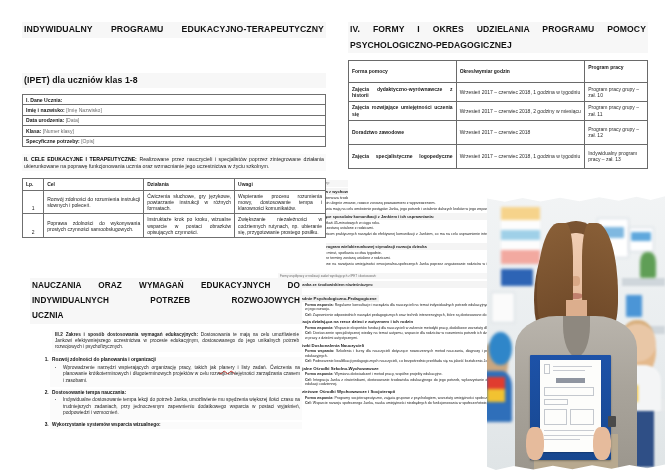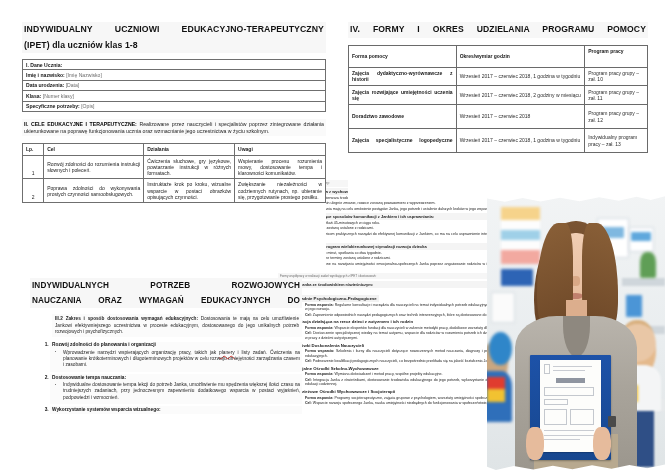--- a/index.html
+++ b/index.html
@@ -251,22 +251,22 @@
       linear-gradient(180deg,#efe8df,#e2d8cc);
   }
 </style>
 </head>
 <body>
 
 <div id="bg-photo-left"></div>
 
 <div class="sheet" id="doc-ipet">
 
-  <div class="h-title">INDYWIDUALNY   UCZNIOWI   EDUKACYJNO-TERAPEUTYCZNY</div>
-  <div class="h-title last" style="margin-bottom:6px;">(IPET) dla uczniów klas 1-8</div>
+  <div class="h-title">INDYWIDUALNY   PROGRAMU   EDUKACYJNO-TERAPEUTYCZNY</div>
+  <div class="h-title last" style="margin-bottom:6px;margin-top:35px;">(IPET) dla uczniów klas 1-8</div>
 
   <table class="box">
     <tbody>
         <tr>
       <td colspan="2" class="lbl">I. Dane Ucznia:</td>
     </tr>
     <tr>
       <td style="border-right:none;width:42%;"><span class="lbl">Imię i nazwisko:</span>
         <span class="ph">[Imię Nazwisko]</span></td>
       <td style="border-left:none;"></td>
@@ -312,22 +312,23 @@
       <td class="num">2</td>
       <td class="cel">Poprawa zdolności do wykonywania prostych czynności samoobsługowych.</td>
       <td class="cel">Instruktaże krok po kroku, wizualne wsparcie w postaci obrazków opisujących czynności.</td>
       <td>Zwiększanie niezależności w codziennych rutynach, np. ubieranie się, przygotowanie prostego posiłku.</td>
     </tr>
   </tbody>
     </table>
 </div>
 
 <div class="sheet" id="doc-zakres">
+  <div class="h-title">NAUCZANIA    ORAZ    WYMAGAŃ    EDUKACYJNYCH    DO</div>
   <div class="h-title">INDYWIDUALNYCH                POTRZEB                ROZWOJOWYCH</div>
-  <div class="h-title">NAUCZANIA    ORAZ    WYMAGAŃ    EDUKACYJNYCH    DO</div>
+  <div class="h-title last">UCZNIA</div>
 
   <div class="indentbox">
     <b>III.2 Zakres i sposób dostosowania wymagań edukacyjnych:</b>
     <span>Dostosowania te mają na celu umożliwienie Jankowi efektywniejszego uczestnictwa w procesie edukacyjnym, dostosowanego do jego unikalnych potrzeb rozwojowych i psychofizycznych.</span>
   </div>
 
   <ol class="outline">
     <li>
       <span>Rozwój zdolności do planowania i organizacji</span>
       <ul>
@@ -341,20 +342,21 @@
       </ul>
     </li>
     <li>
       <span>Wykorzystanie systemów wsparcia wizualnego:</span>
     </li>
   </ol>
 </div>
 
 <div class="sheet" id="doc-formy">
   <div class="h-title">IV.   FORMY   I   OKRES   UDZIELANIA   PROGRAMU   POMOCY</div>
+  <div class="h-title last">PSYCHOLOGICZNO-PEDAGOGICZNEJ</div>
 
   <table class="formy">
     <tbody>
         <tr>
       <th style="width:36%;height:22px;">Forma pomocy</th>
       <th style="width:43%">Okres/wymiar godzin</th>
       <th style="width:21%;vertical-align:top;">Program pracy</th>
     </tr>
     <tr>
       <td class="fp nj">Zajęcia dydaktyczno-wyrównawcze z historii</td>

